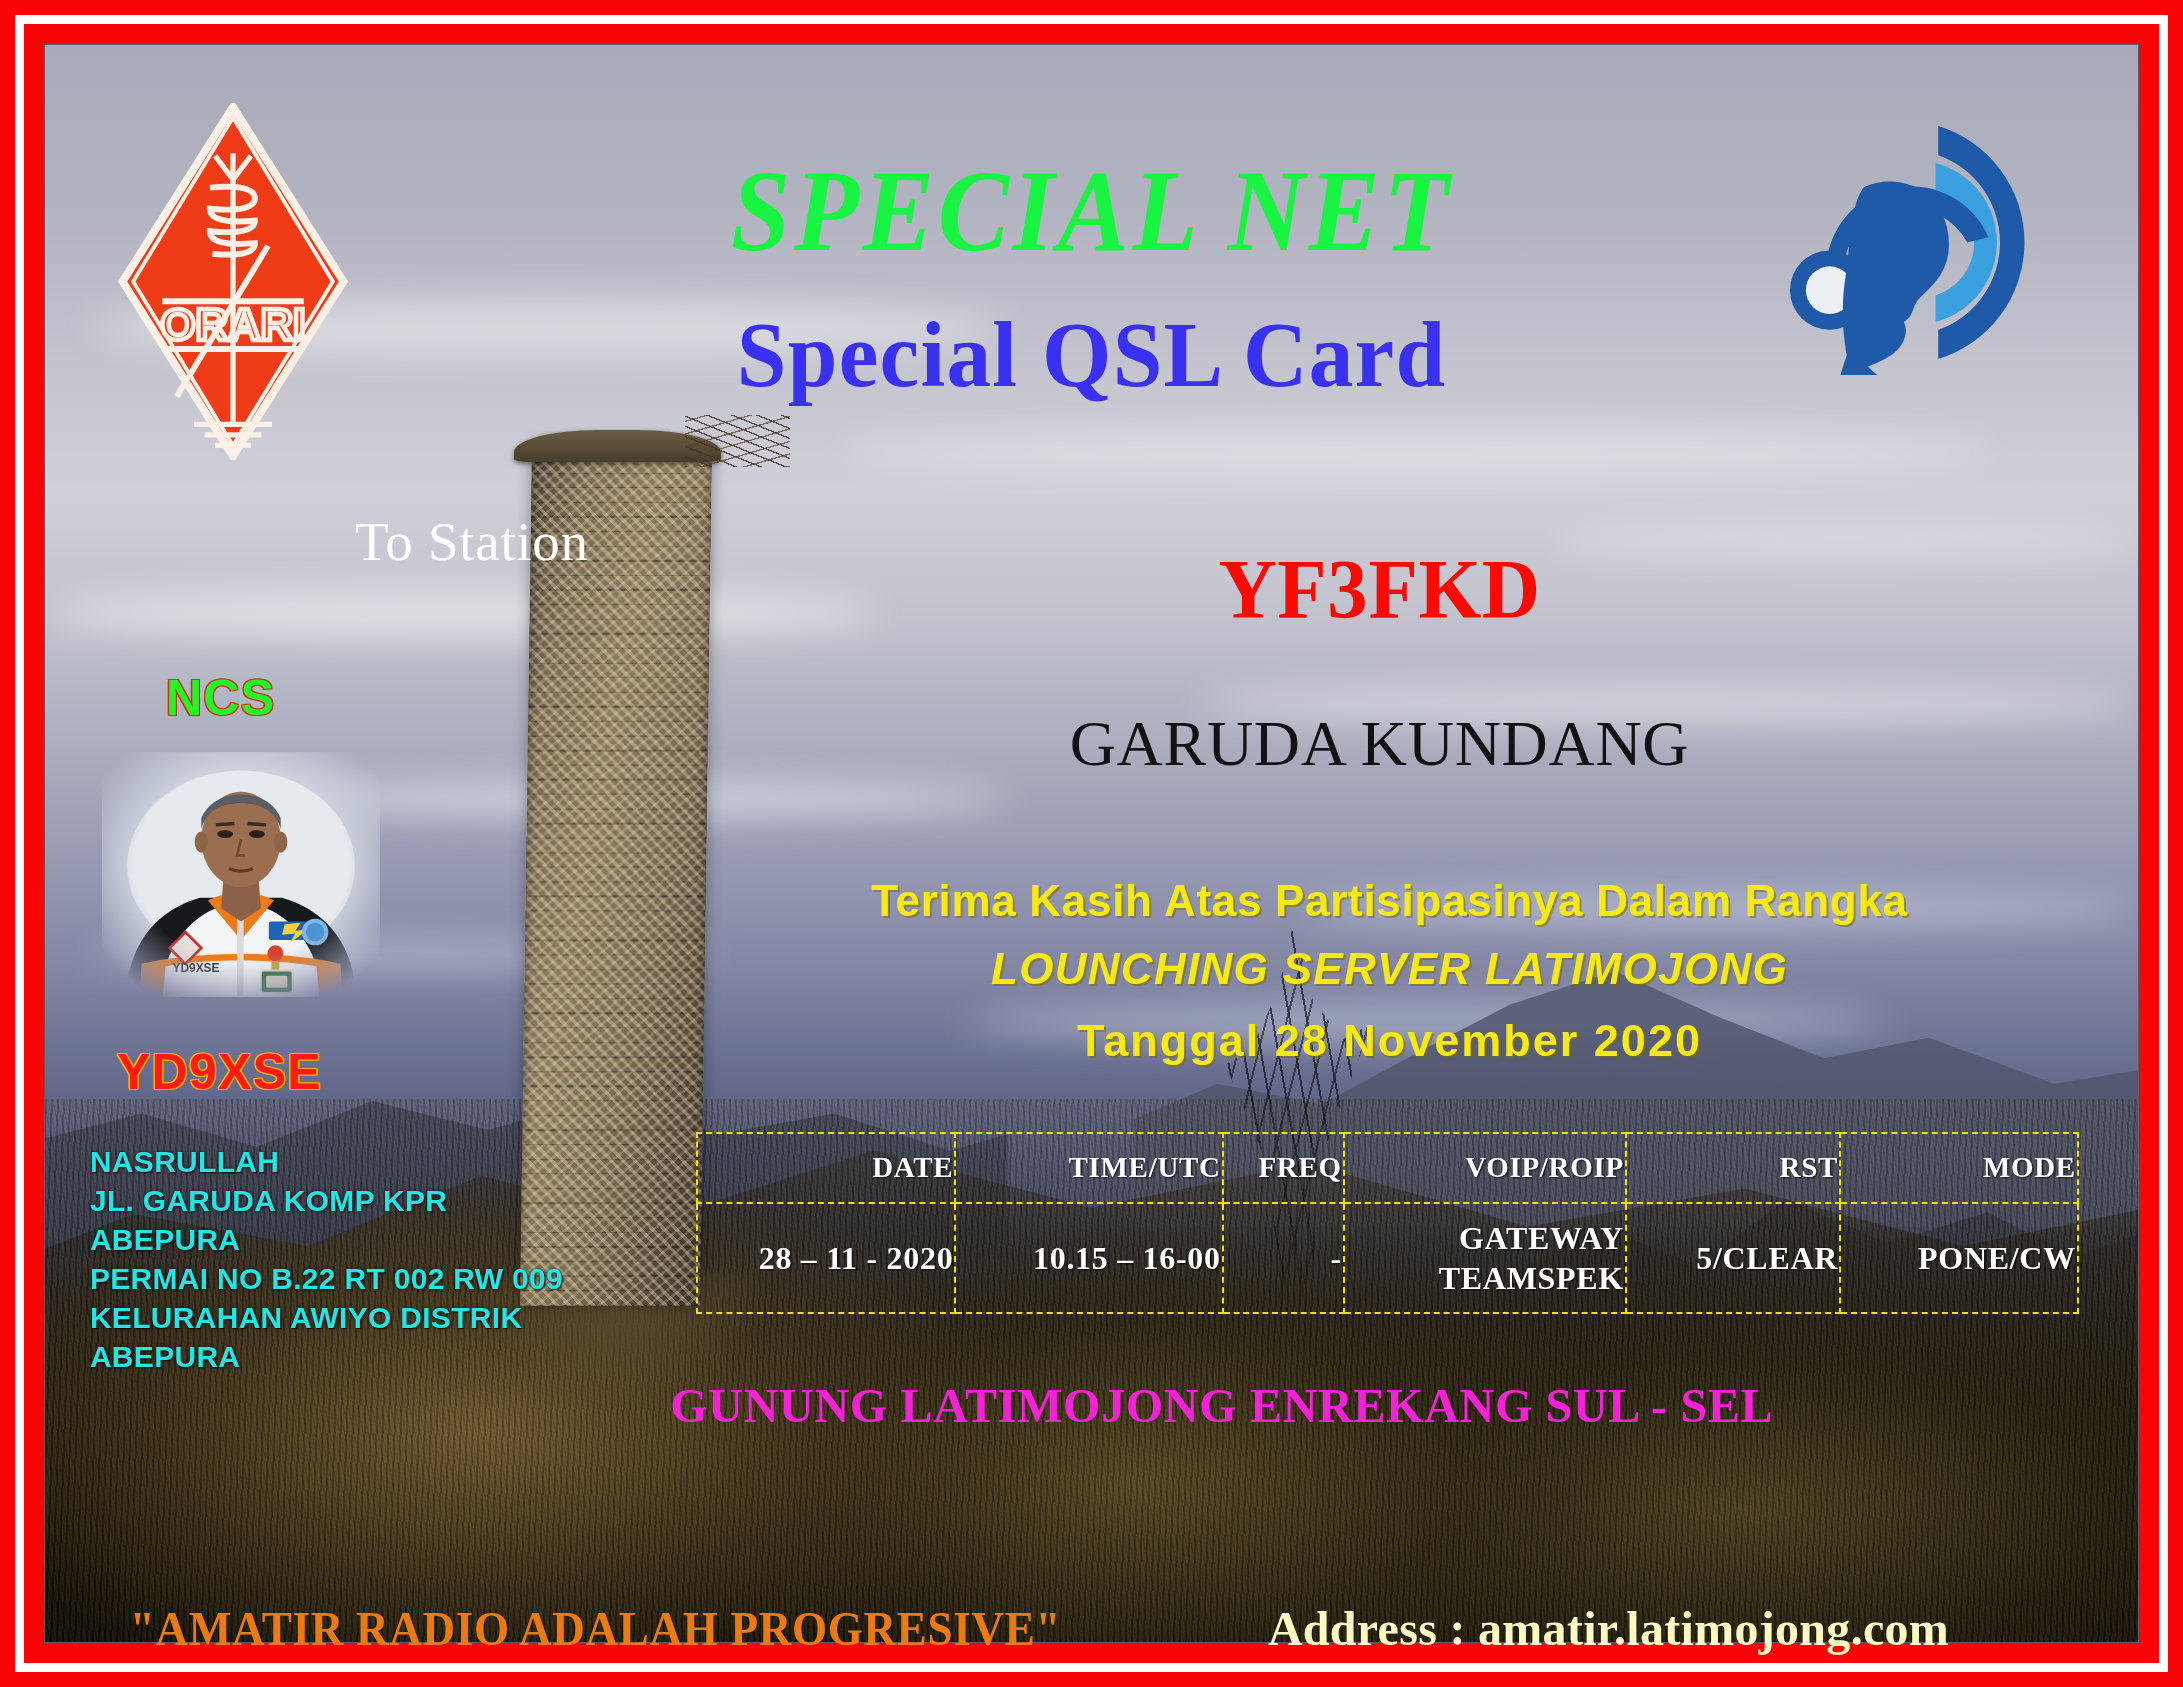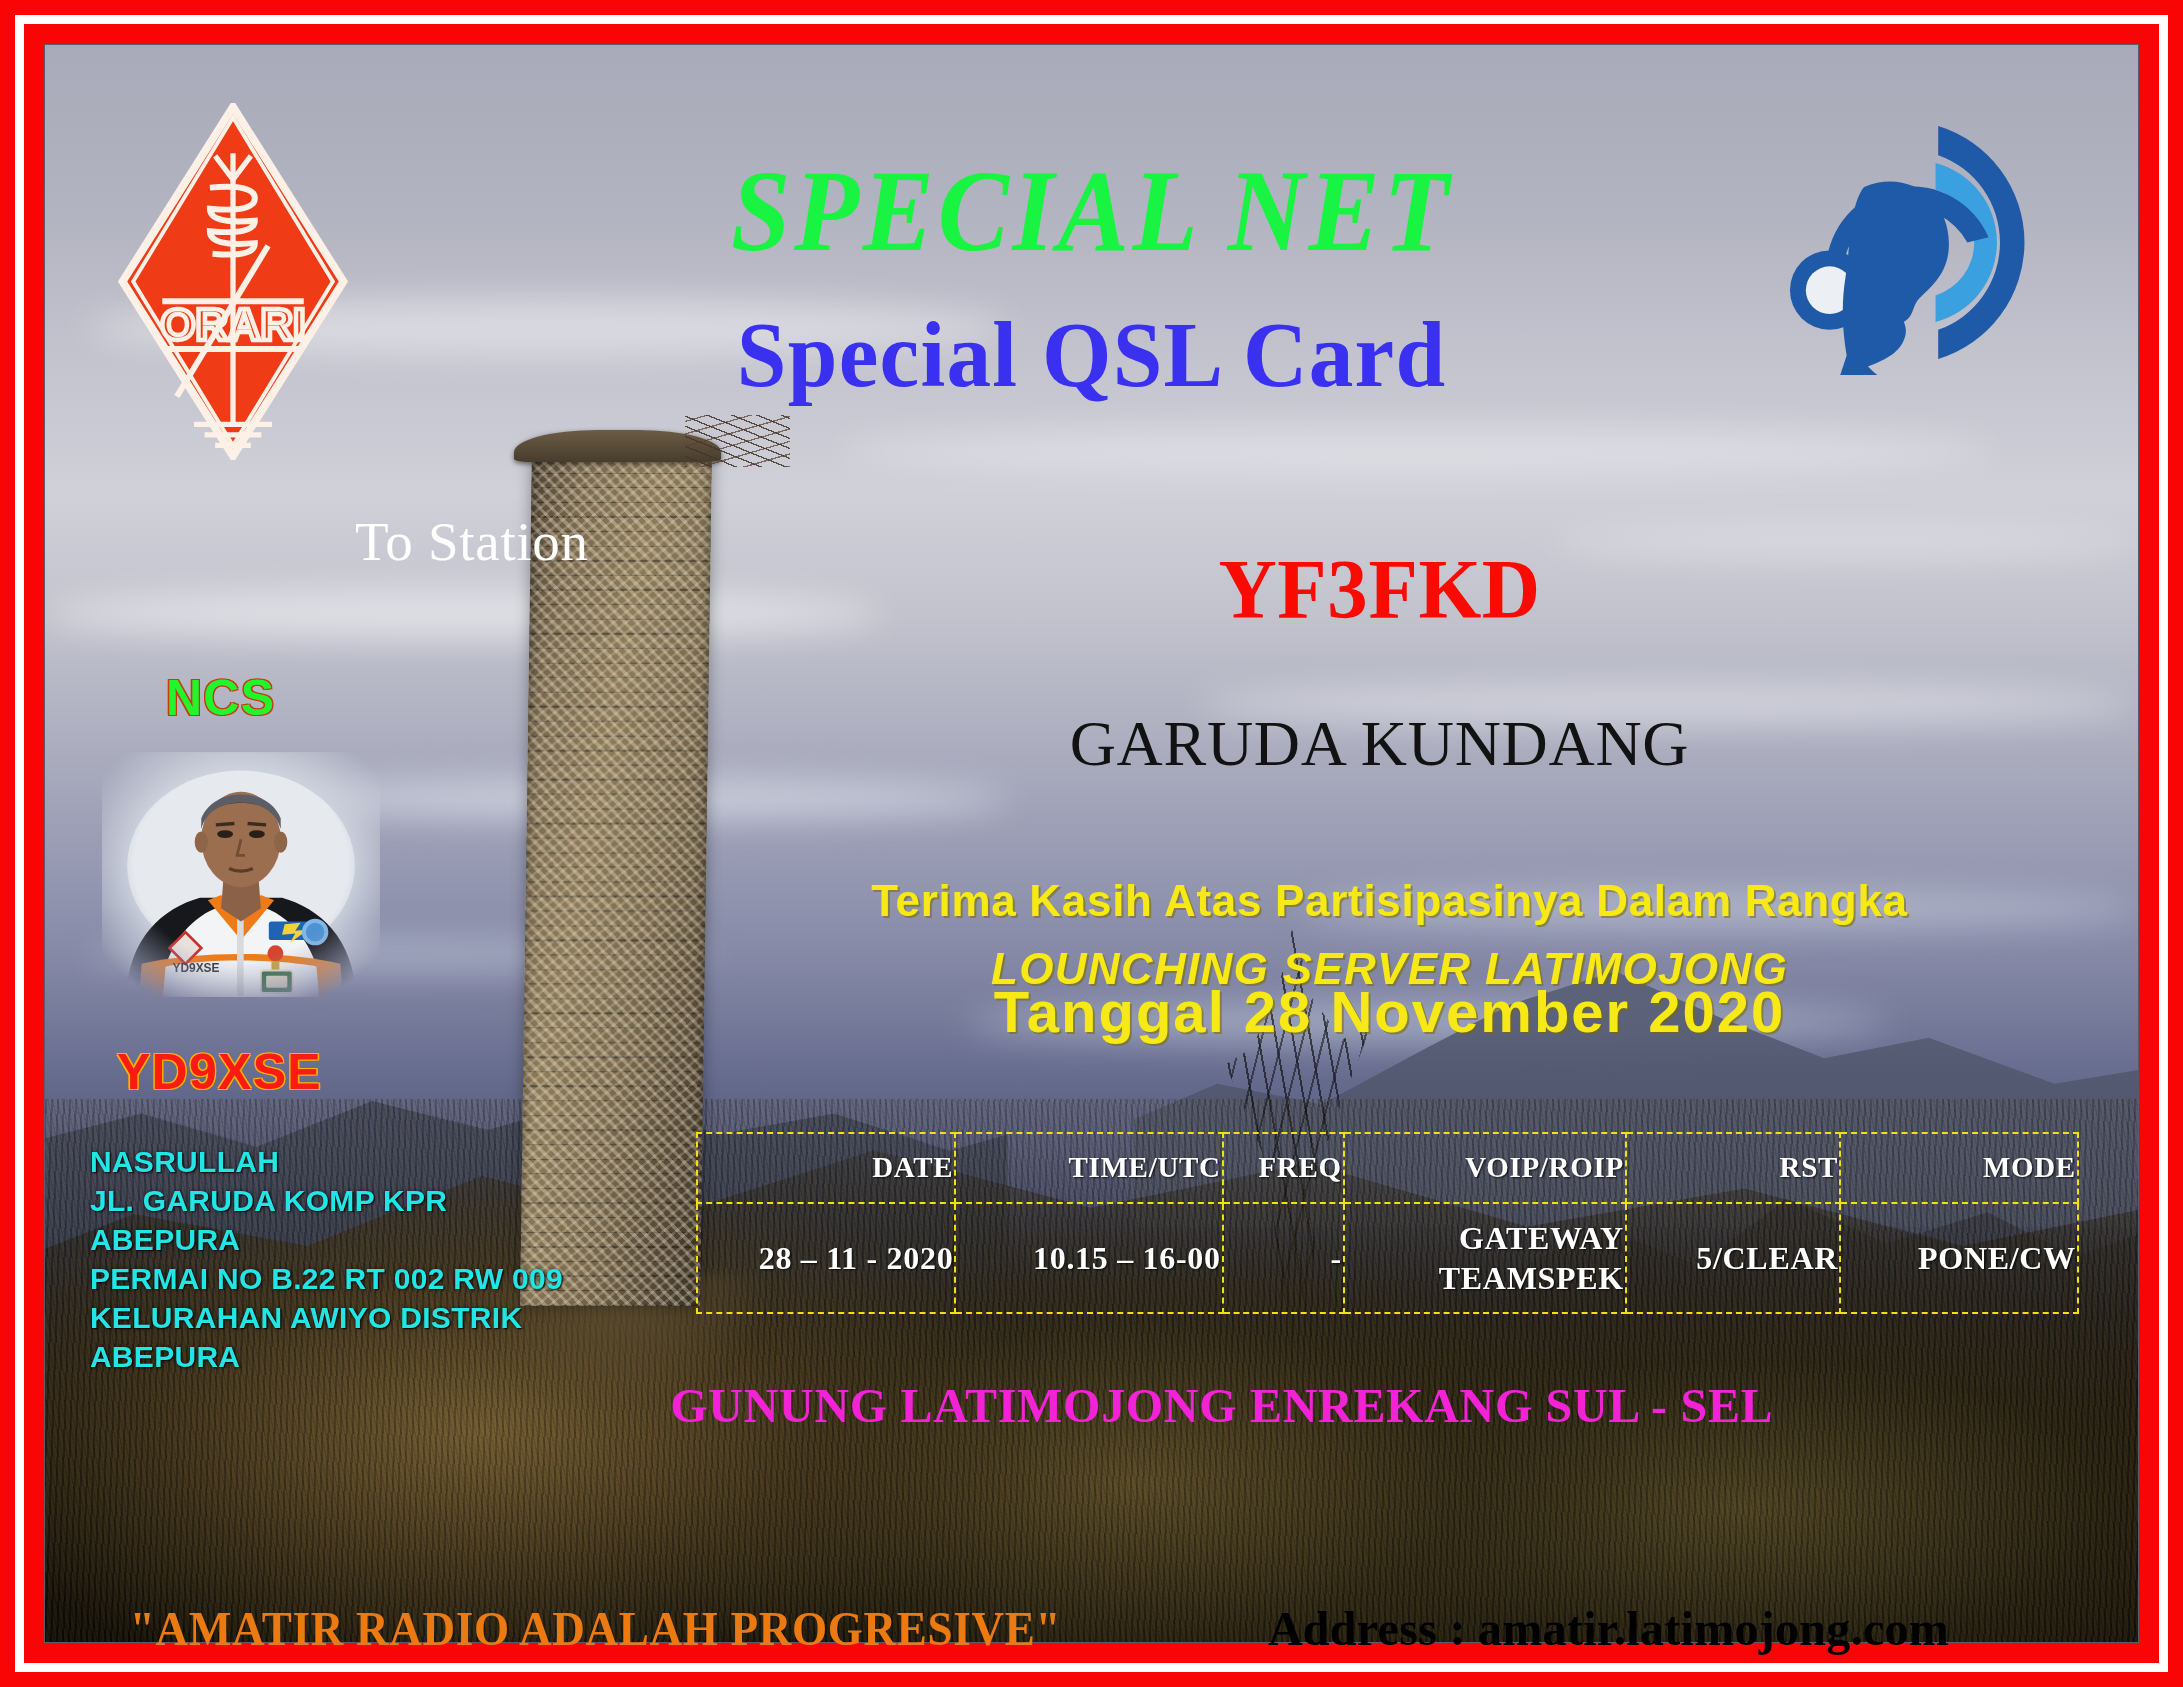--- a/index.html
+++ b/index.html
@@ -312,21 +312,21 @@
     left: 728px; right: 132px;
     text-align: center;
     font-family: "Liberation Sans", sans-serif;
     font-weight: bold;
     color: #f7e916;
     text-shadow: 2px 2px 0 rgba(120,105,0,0.55);
     white-space: nowrap;
   }
   #msg-line-1 { top: 852px; font-size: 44px; letter-spacing: 0.7px; }
   #msg-line-2 { top: 920px; font-size: 44px; font-style: italic; letter-spacing: 1.3px; }
-  #msg-line-3 { top: 954px; font-size: 58px; letter-spacing: 2px; }
+  #msg-line-3 { top: 991px; font-size: 45px; letter-spacing: 2px; }
 
   
   #log-table {
     left: 672px; top: 1108px;
     width: 1383px; height: 175px;
     border-collapse: collapse;
     table-layout: fixed;
   }
   #log-table, #log-table th, #log-table td {
     border: 2.6px dashed #f2e10c;
@@ -370,21 +370,21 @@
     color: #eb7a12;
     letter-spacing: 0.7px;
     white-space: nowrap;
     transform: scaleX(0.94);
   }
   #footer-address {
     left: 1244px; top: 1577px;
     font-family: "Liberation Serif", serif;
     font-weight: bold;
     font-size: 48px;
-    color: #000000;
+    color: #fef9c3;
     letter-spacing: 0.3px;
     white-space: nowrap;
   }
 </style>
 </head>
 <body>
 
 <div id="qsl-card">
   <div id="frame-white">
     <div id="frame-red-inner">

